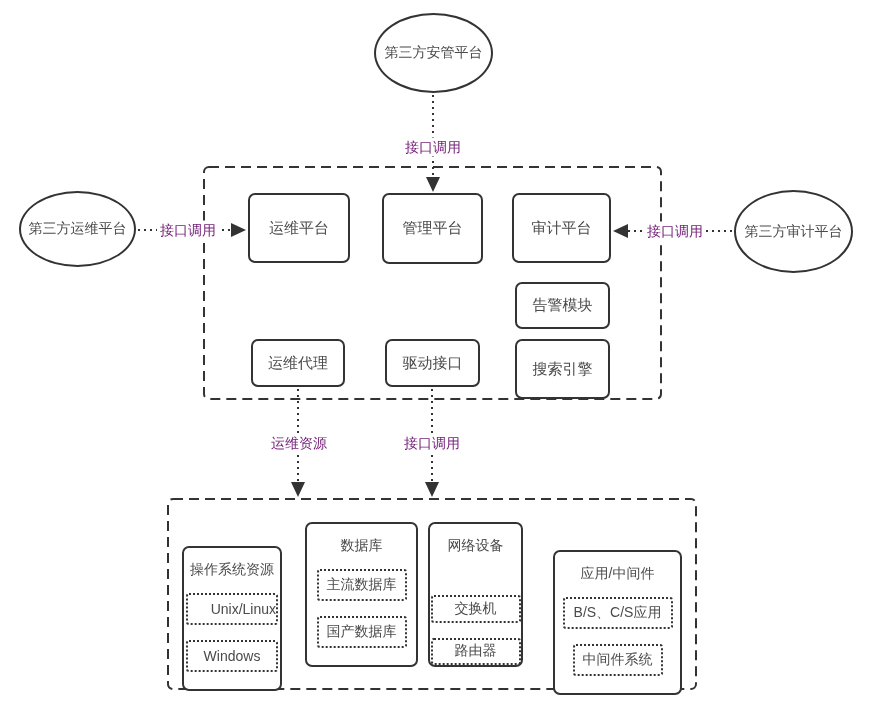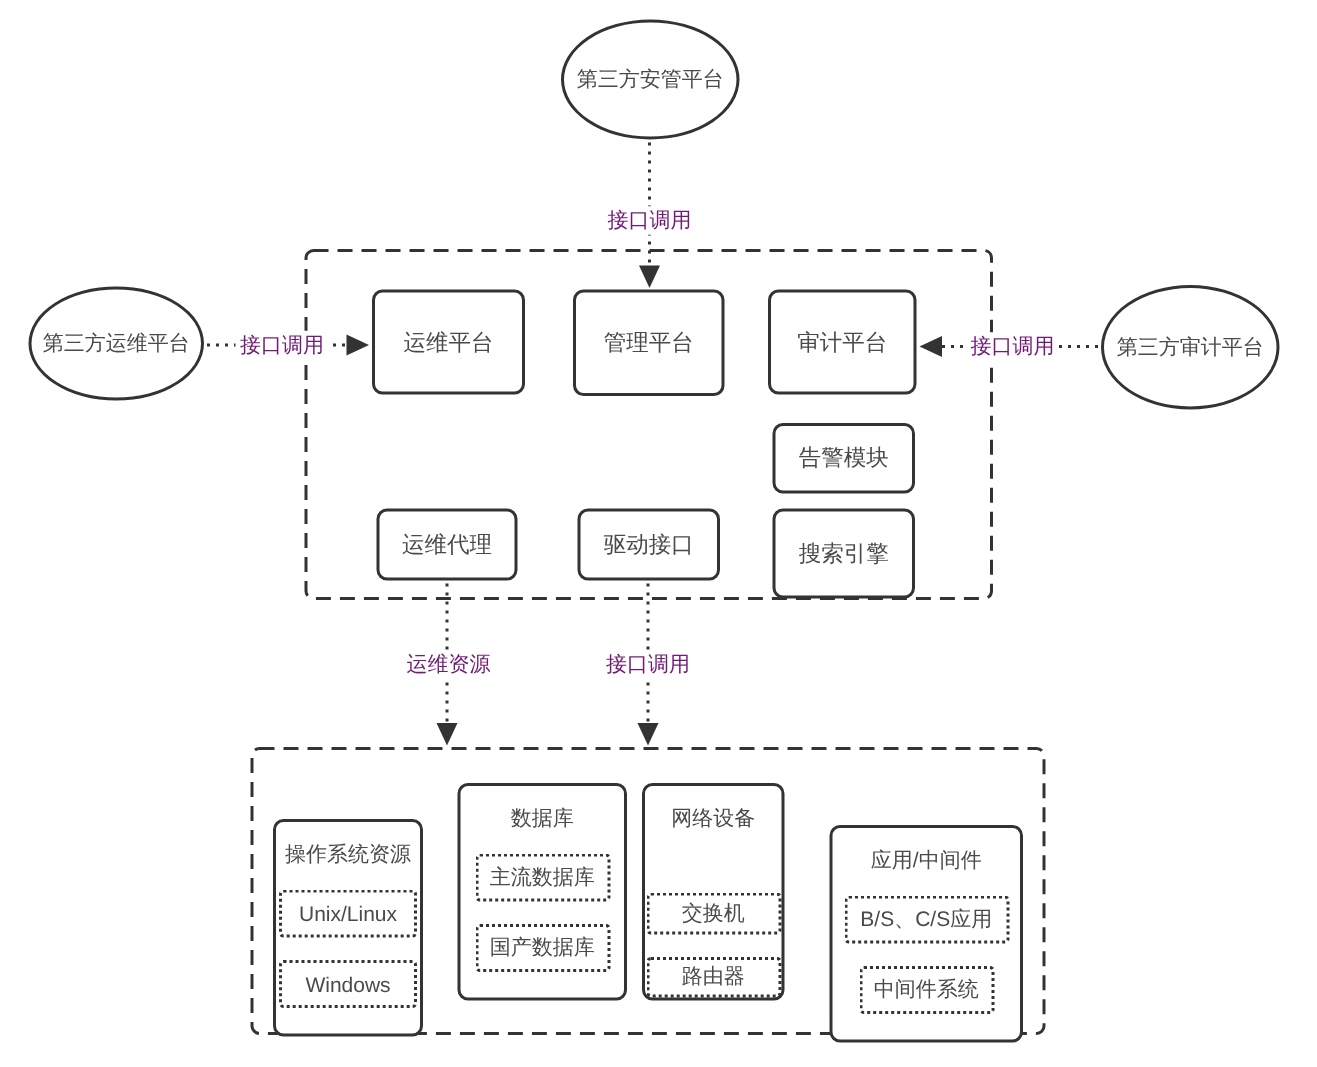--- a/index.html
+++ b/index.html
@@ -148,21 +148,21 @@
   </div>
   <div class="node mod-box" style="left:385px; top:339px; width:95px; height:48px;">
     <span>驱动接口</span>
   </div>
   <div class="node mod-box" style="left:515px; top:339px; width:95px; height:60px;">
     <span>搜索引擎</span>
   </div>
 
   <div class="res-col" style="left:182px; top:546px; width:100px; height:145px;">
     <div class="col-title">操作系统资源</div>
-    <div class="res-item" style="width:92px;">
+    <div class="res-item" style="width:92px;justify-content:flex-end;">
       <span>Unix/Linux</span>
     </div>
     <div class="res-item second" style="width:92px;">
       <span>Windows</span>
     </div>
   </div>
 
   <div class="res-col" style="left:305px; top:522px; width:113px; height:145px;">
     <div class="col-title">数据库</div>
     <div class="res-item" style="width:90px;">

